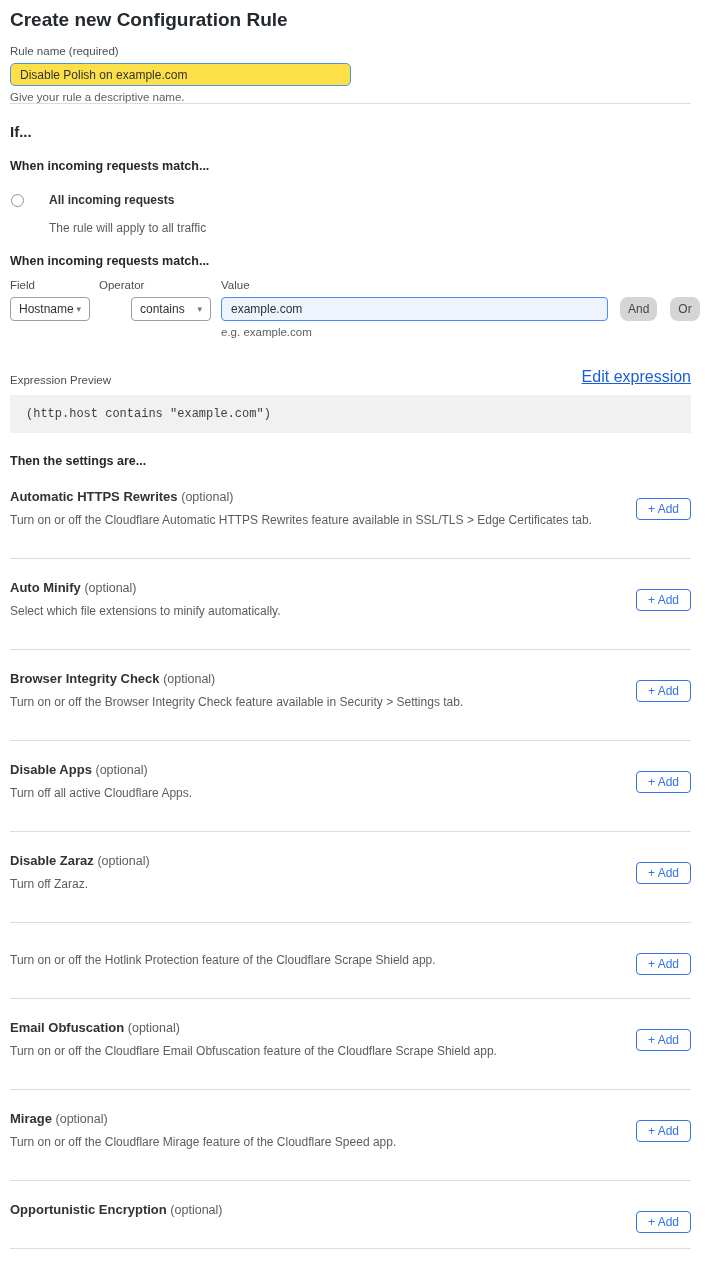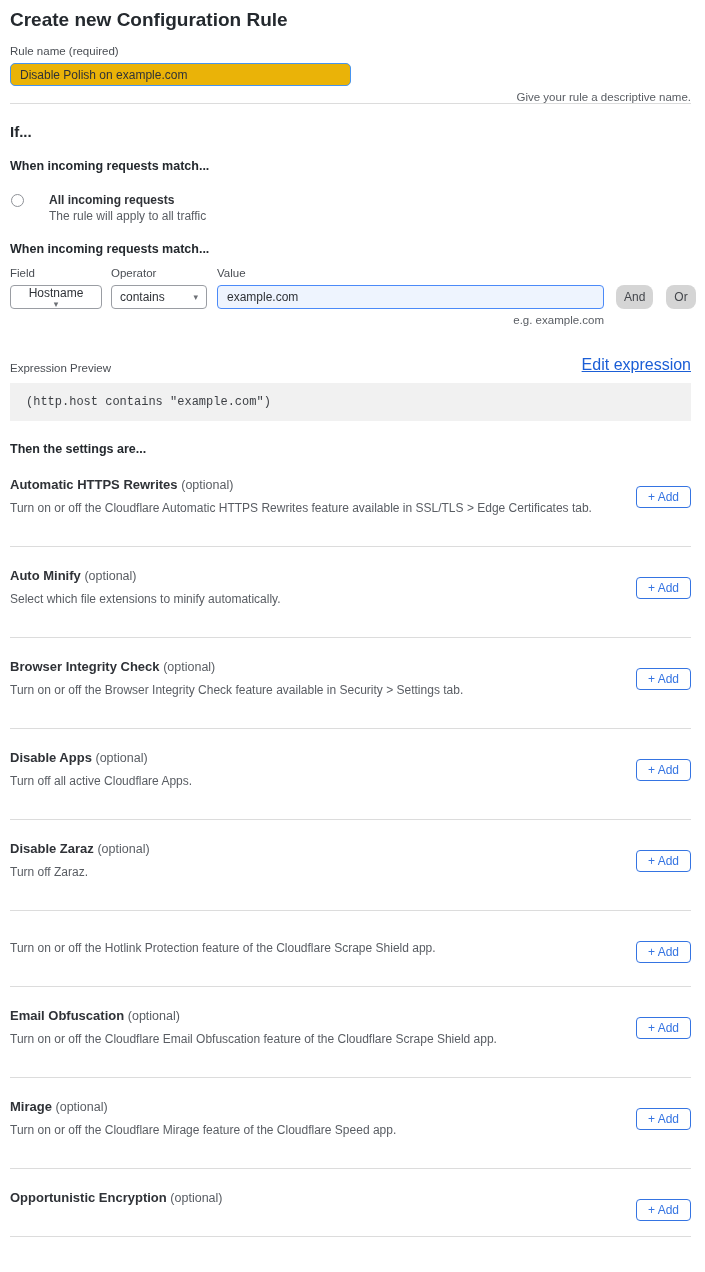--- a/index.html
+++ b/index.html
@@ -13,54 +13,54 @@
   .container { padding: 9px 14px 0 10px; }
 
   .page-title { font-size: 19px; font-weight: bold; color: #24292e; margin-bottom: 14px; }
 
   .field-label { font-size: 11.5px; color: #4a4e54; margin-bottom: 6px; display: block; }
   .rule-name-input {
     width: 341px; height: 23px;
     border: 1px solid #4694f0; border-radius: 5px;
     padding: 0 9px; font-size: 12px; color: #2f3237;
     font-family: "Liberation Sans", sans-serif;
-    outline: none; background: #eab308; display: block;
-  }
-  .helper { font-size: 11.5px; color: #595d63; margin-top: 5px; text-align: right; }
+    outline: none; background: #fde047; display: block;
+  }
+  .helper { font-size: 11.5px; color: #595d63; margin-top: 5px; }
 
   hr.divider { border: none; border-top: 1px solid #dcdcdc; margin: 0; }
   .divider-top { margin-top: 19px; }
 
   .section-heading { font-size: 15px; font-weight: bold; color: #24292e; margin-top: 19px; }
   .sub-heading { font-size: 12.5px; font-weight: bold; color: #24292e; margin-top: 19px; }
 
   .radio-row { display: flex; margin-top: 20px; gap: 9px; }
   .radio-row + .radio-row { margin-top: 23px; }
   .radio-circle {
     width: 13px; height: 13px; border: 1px solid #8e9197; border-radius: 50%;
     margin: 1px 16px 0 1px; flex: none; position: relative; background: #fff; cursor: pointer;
   }
   .radio-circle.checked { border-color: #303338; }
   .radio-circle.checked::after {
     content: ""; position: absolute; left: 2.5px; top: 2.5px;
     width: 6px; height: 6px; border-radius: 50%; background: #303338;
   }
   .radio-label { font-size: 12px; font-weight: bold; color: #2f3237; line-height: 14px; }
-  .radio-desc { font-size: 12px; color: #595d63; margin-top: 2px; }
+  .radio-desc { font-size: 12px; color: #595d63; margin-top: 14px; }
 
   .builder-row { display: flex; align-items: flex-start; margin-top: 11px; }
   .builder-col { display: flex; flex-direction: column; }
   .select-box {
     height: 24px; border: 1px solid #9a9da3; border-radius: 4px; background: #fff;
     display: flex; align-items: center; justify-content: space-between;
     padding: 0 8px; font-size: 12px; color: #2f3237; cursor: pointer;
   }
   .caret { font-size: 9px; color: #6d7075; line-height: 1; }
-  .field-select { width: 92px; margin-right: 9px; flex-direction: column; }
-  .operator-select { width: 96px; margin-right: 10px; }
+  .field-select { width: 80px; margin-right: 9px; }
+  .operator-select { width: 80px; margin-right: 10px; margin-left: 32px; }
   .value-input {
     width: 387px; height: 24px;
     border: 1px solid #4b8af8; border-radius: 4px; background: #eef4fe;
     padding: 0 9px; font-size: 12px; color: #2f3237;
     font-family: "Liberation Sans", sans-serif; outline: none; display: block;
   }
   .andor { margin-left: 12px; }
   .gray-btn {
     height: 24px; padding: 0 8px; border: none; border-radius: 8px;
     background: #d5d5d5; color: #43464b; font-size: 12px;

